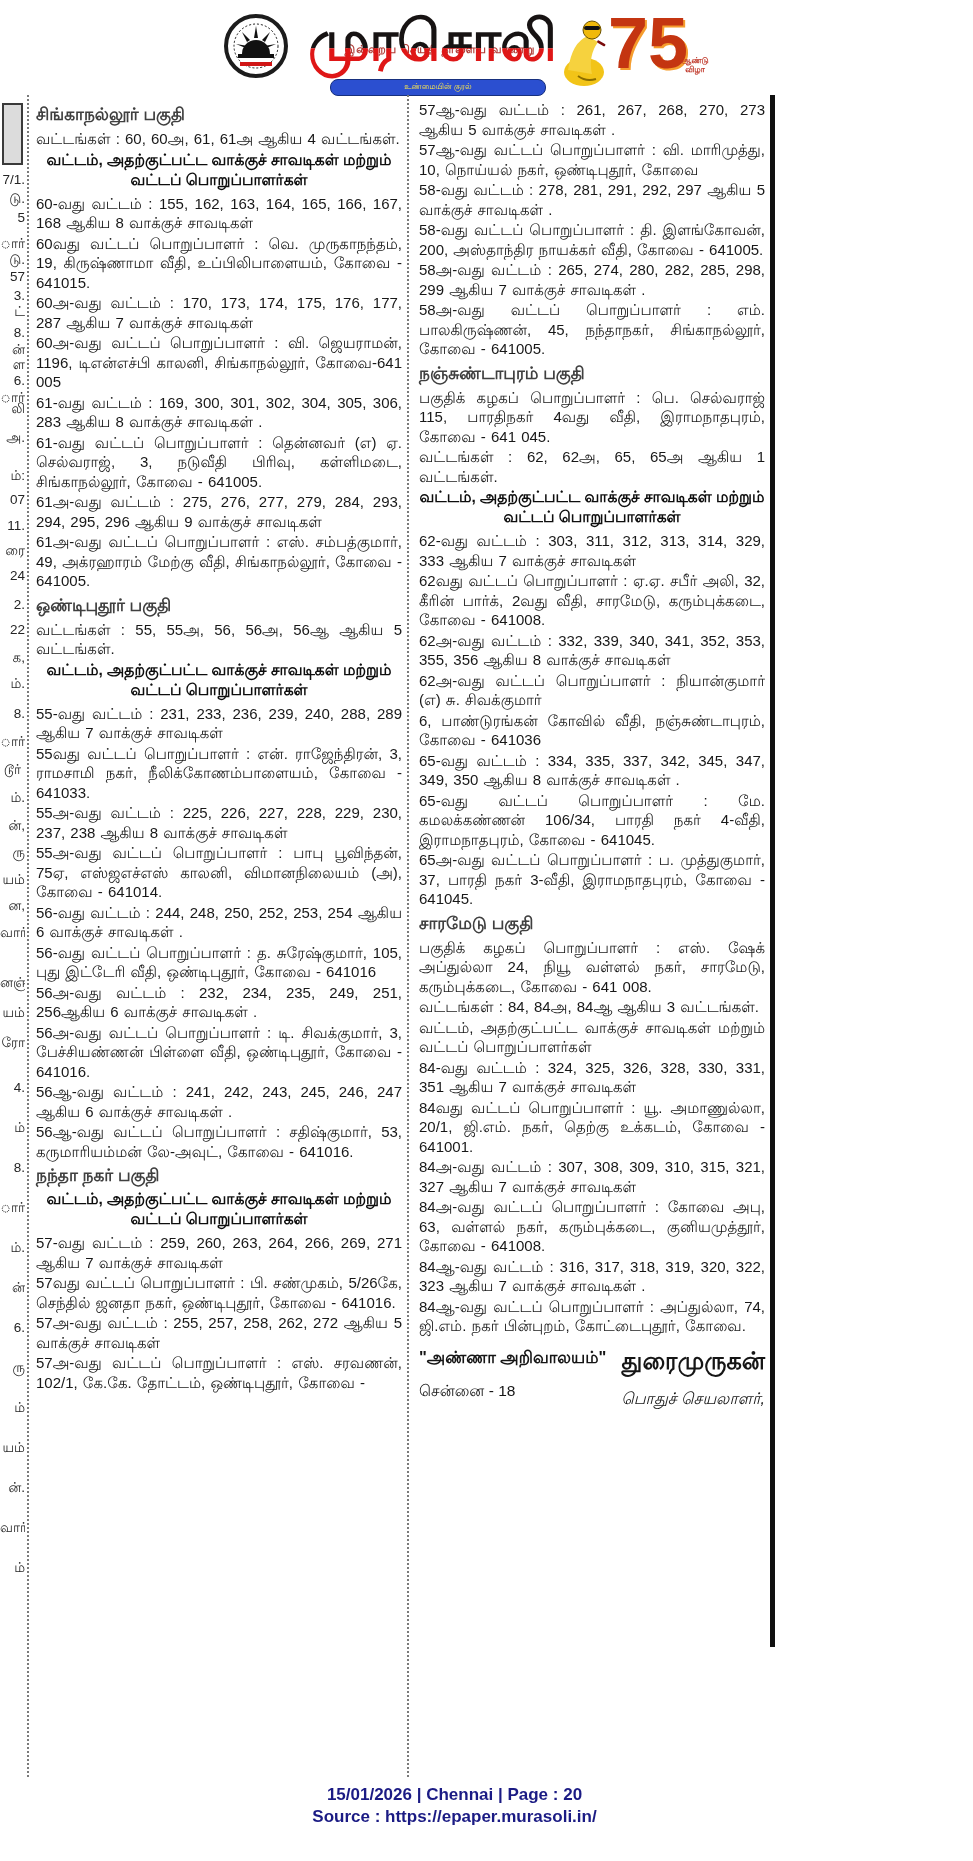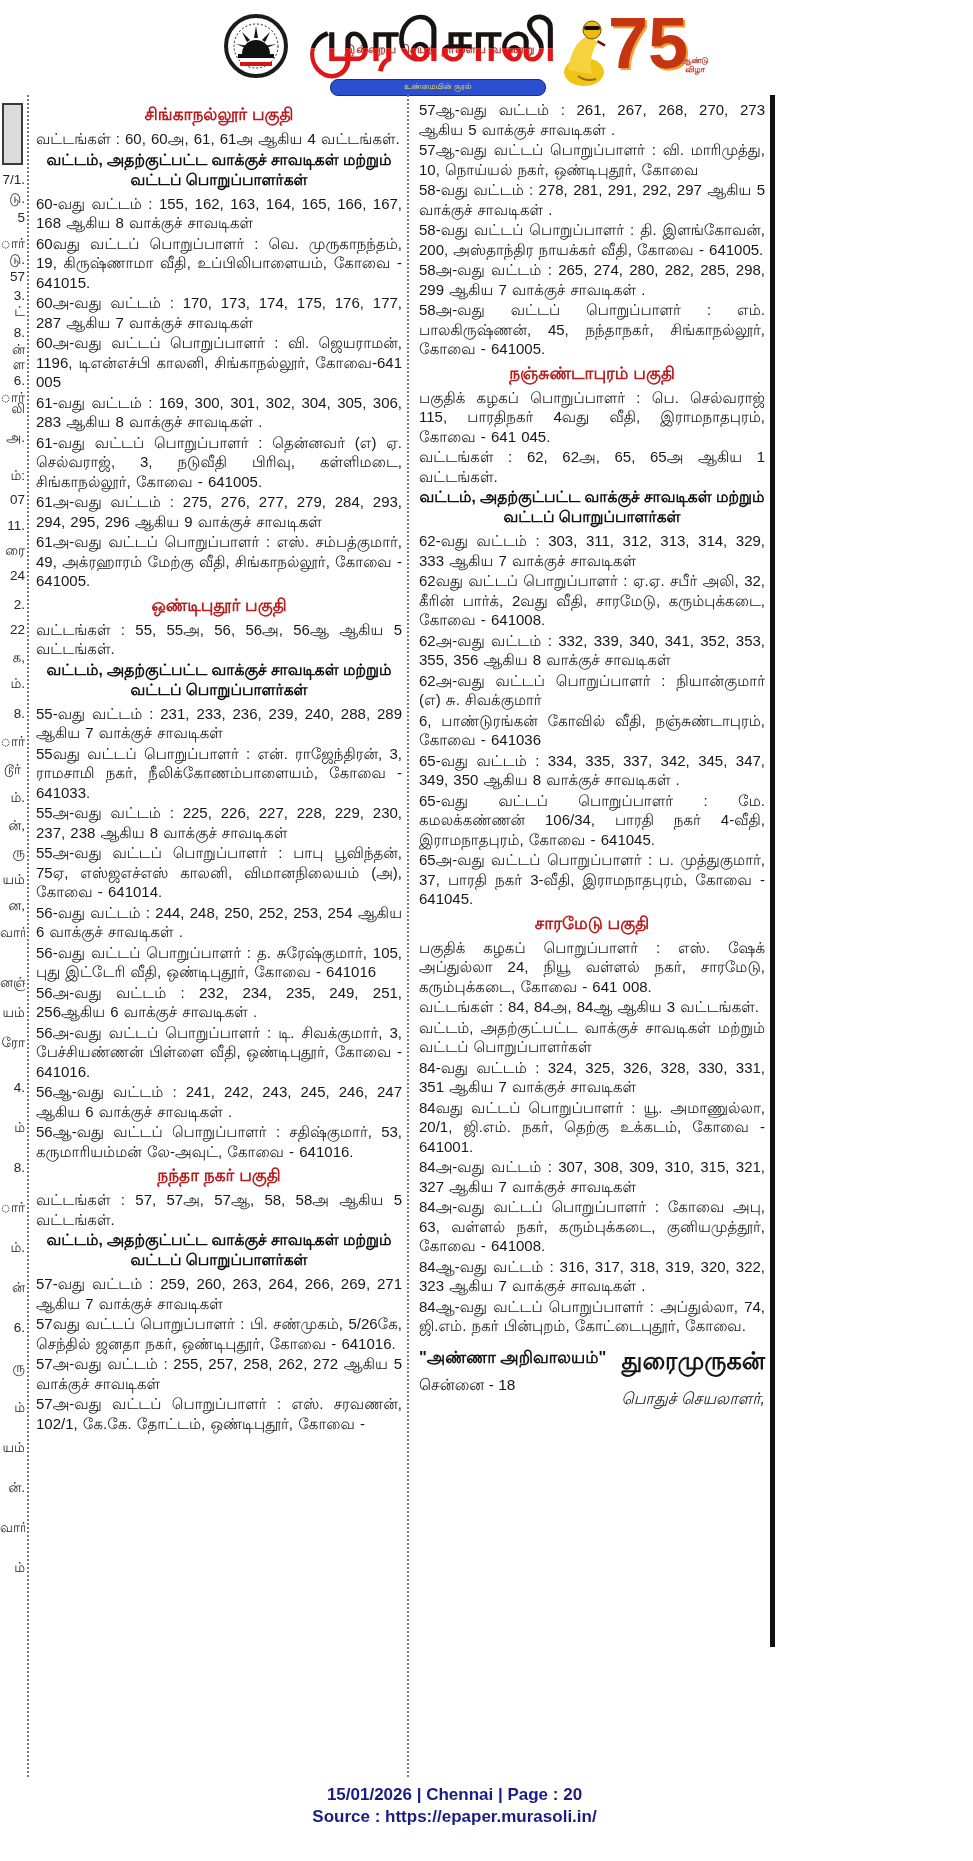--- a/index.html
+++ b/index.html
@@ -39,26 +39,26 @@
     color:#242424;white-space:nowrap;overflow:hidden;}
 
   .col{position:absolute;top:5px;}
   .col-left{left:36px;width:366px;}
   .col-divider{position:absolute;left:407px;top:0;height:1682px;border-left:2px dotted #7a7a7a;}
   .col-right{left:419px;width:346px;}
   .right-bar{position:absolute;left:770px;top:0;width:5px;height:1552px;background:#101010;}
 
   .para{font-size:15px;line-height:1.3;margin:0 0 1px 0;text-align:justify;
     word-spacing:1px;color:#181818;}
-  .section{font-size:17px;font-weight:800;text-align:center;margin:5px 0 3px 0;color:#b91c1c;}
+  .section{font-size:17px;font-weight:800;margin:5px 0 3px 0;color:#404040;}
   .subhead{font-size:15.5px;font-weight:800;text-align:center;margin:2px 0 3px 0;color:#0d0d0d;}
 
   .signature{display:flex;justify-content:space-between;align-items:flex-start;margin-top:12px;}
   .sig-office{font-weight:800;font-size:16.5px;}
-  .sig-city{font-size:15.5px;margin-top:7px;}
+  .sig-city{font-size:15.5px;margin-top:13px;}
   .sig-right{text-align:right;}
   .sig-name{font-weight:800;font-size:24px;line-height:1.05;}
   .sig-role{font-size:16px;margin-top:17px;font-style:italic;}
 
   
   .footer{position:absolute;left:0;top:1784px;width:909px;text-align:center;
     color:#1b1b84;font-weight:700;}
   .footer .f1{font-size:17px;line-height:22px;}
   .footer .f2{font-size:17px;line-height:22px;}
 </style>
@@ -179,21 +179,20 @@
         <p class="para">55வது வட்டப் பொறுப்பாளர் : என். ராஜேந்திரன், 3, ராமசாமி நகர், நீலிக்கோணம்பாளையம், கோவை - 641033.</p>
         <p class="para">55அ-வது வட்டம் : 225, 226, 227, 228, 229, 230, 237, 238 ஆகிய 8 வாக்குச் சாவடிகள்</p>
         <p class="para">55அ-வது வட்டப் பொறுப்பாளர் : பாபு பூவிந்தன், 75ஏ, எஸ்ஜஎச்எஸ் காலனி, விமானநிலையம் (அ), கோவை - 641014.</p>
         <p class="para">56-வது வட்டம் : 244, 248, 250, 252, 253, 254 ஆகிய 6 வாக்குச் சாவடிகள் .</p>
         <p class="para">56-வது வட்டப் பொறுப்பாளர் : த. சுரேஷ்குமார், 105, புது இட்டேரி வீதி, ஒண்டிபுதூர், கோவை - 641016</p>
         <p class="para">56அ-வது வட்டம் : 232, 234, 235, 249, 251, 256ஆகிய 6 வாக்குச் சாவடிகள் .</p>
         <p class="para">56அ-வது வட்டப் பொறுப்பாளர் : டி. சிவக்குமார், 3, பேச்சியண்ணன் பிள்ளை வீதி, ஒண்டிபுதூர், கோவை - 641016.</p>
         <p class="para">56ஆ-வது வட்டம் : 241, 242, 243, 245, 246, 247 ஆகிய 6 வாக்குச் சாவடிகள் .</p>
         <p class="para">56ஆ-வது வட்டப் பொறுப்பாளர் : சதிஷ்குமார், 53, கருமாரியம்மன் லே-அவுட், கோவை - 641016.</p>
         <p class="section">நந்தா நகர் பகுதி</p>
-        <p class="para">வட்டங்கள் : 57, 57அ, 57ஆ, 58, 58அ ஆகிய 5 வட்டங்கள்.</p>
         <p class="subhead">வட்டம், அதற்குட்பட்ட வாக்குச் சாவடிகள் மற்றும் வட்டப் பொறுப்பாளர்கள்</p>
         <p class="para">57-வது வட்டம் : 259, 260, 263, 264, 266, 269, 271 ஆகிய 7 வாக்குச் சாவடிகள்</p>
         <p class="para">57வது வட்டப் பொறுப்பாளர் : பி. சண்முகம், 5/26கே, செந்தில் ஜனதா நகர், ஒண்டிபுதூர், கோவை - 641016.</p>
         <p class="para">57அ-வது வட்டம் : 255, 257, 258, 262, 272 ஆகிய 5 வாக்குச் சாவடிகள்</p>
         <p class="para">57அ-வது வட்டப் பொறுப்பாளர் : எஸ். சரவணன், 102/1, கே.கே. தோட்டம், ஒண்டிபுதூர், கோவை -</p>
       </div>
 
     <div class="col-divider"></div>
 
     <div class="col col-right">

